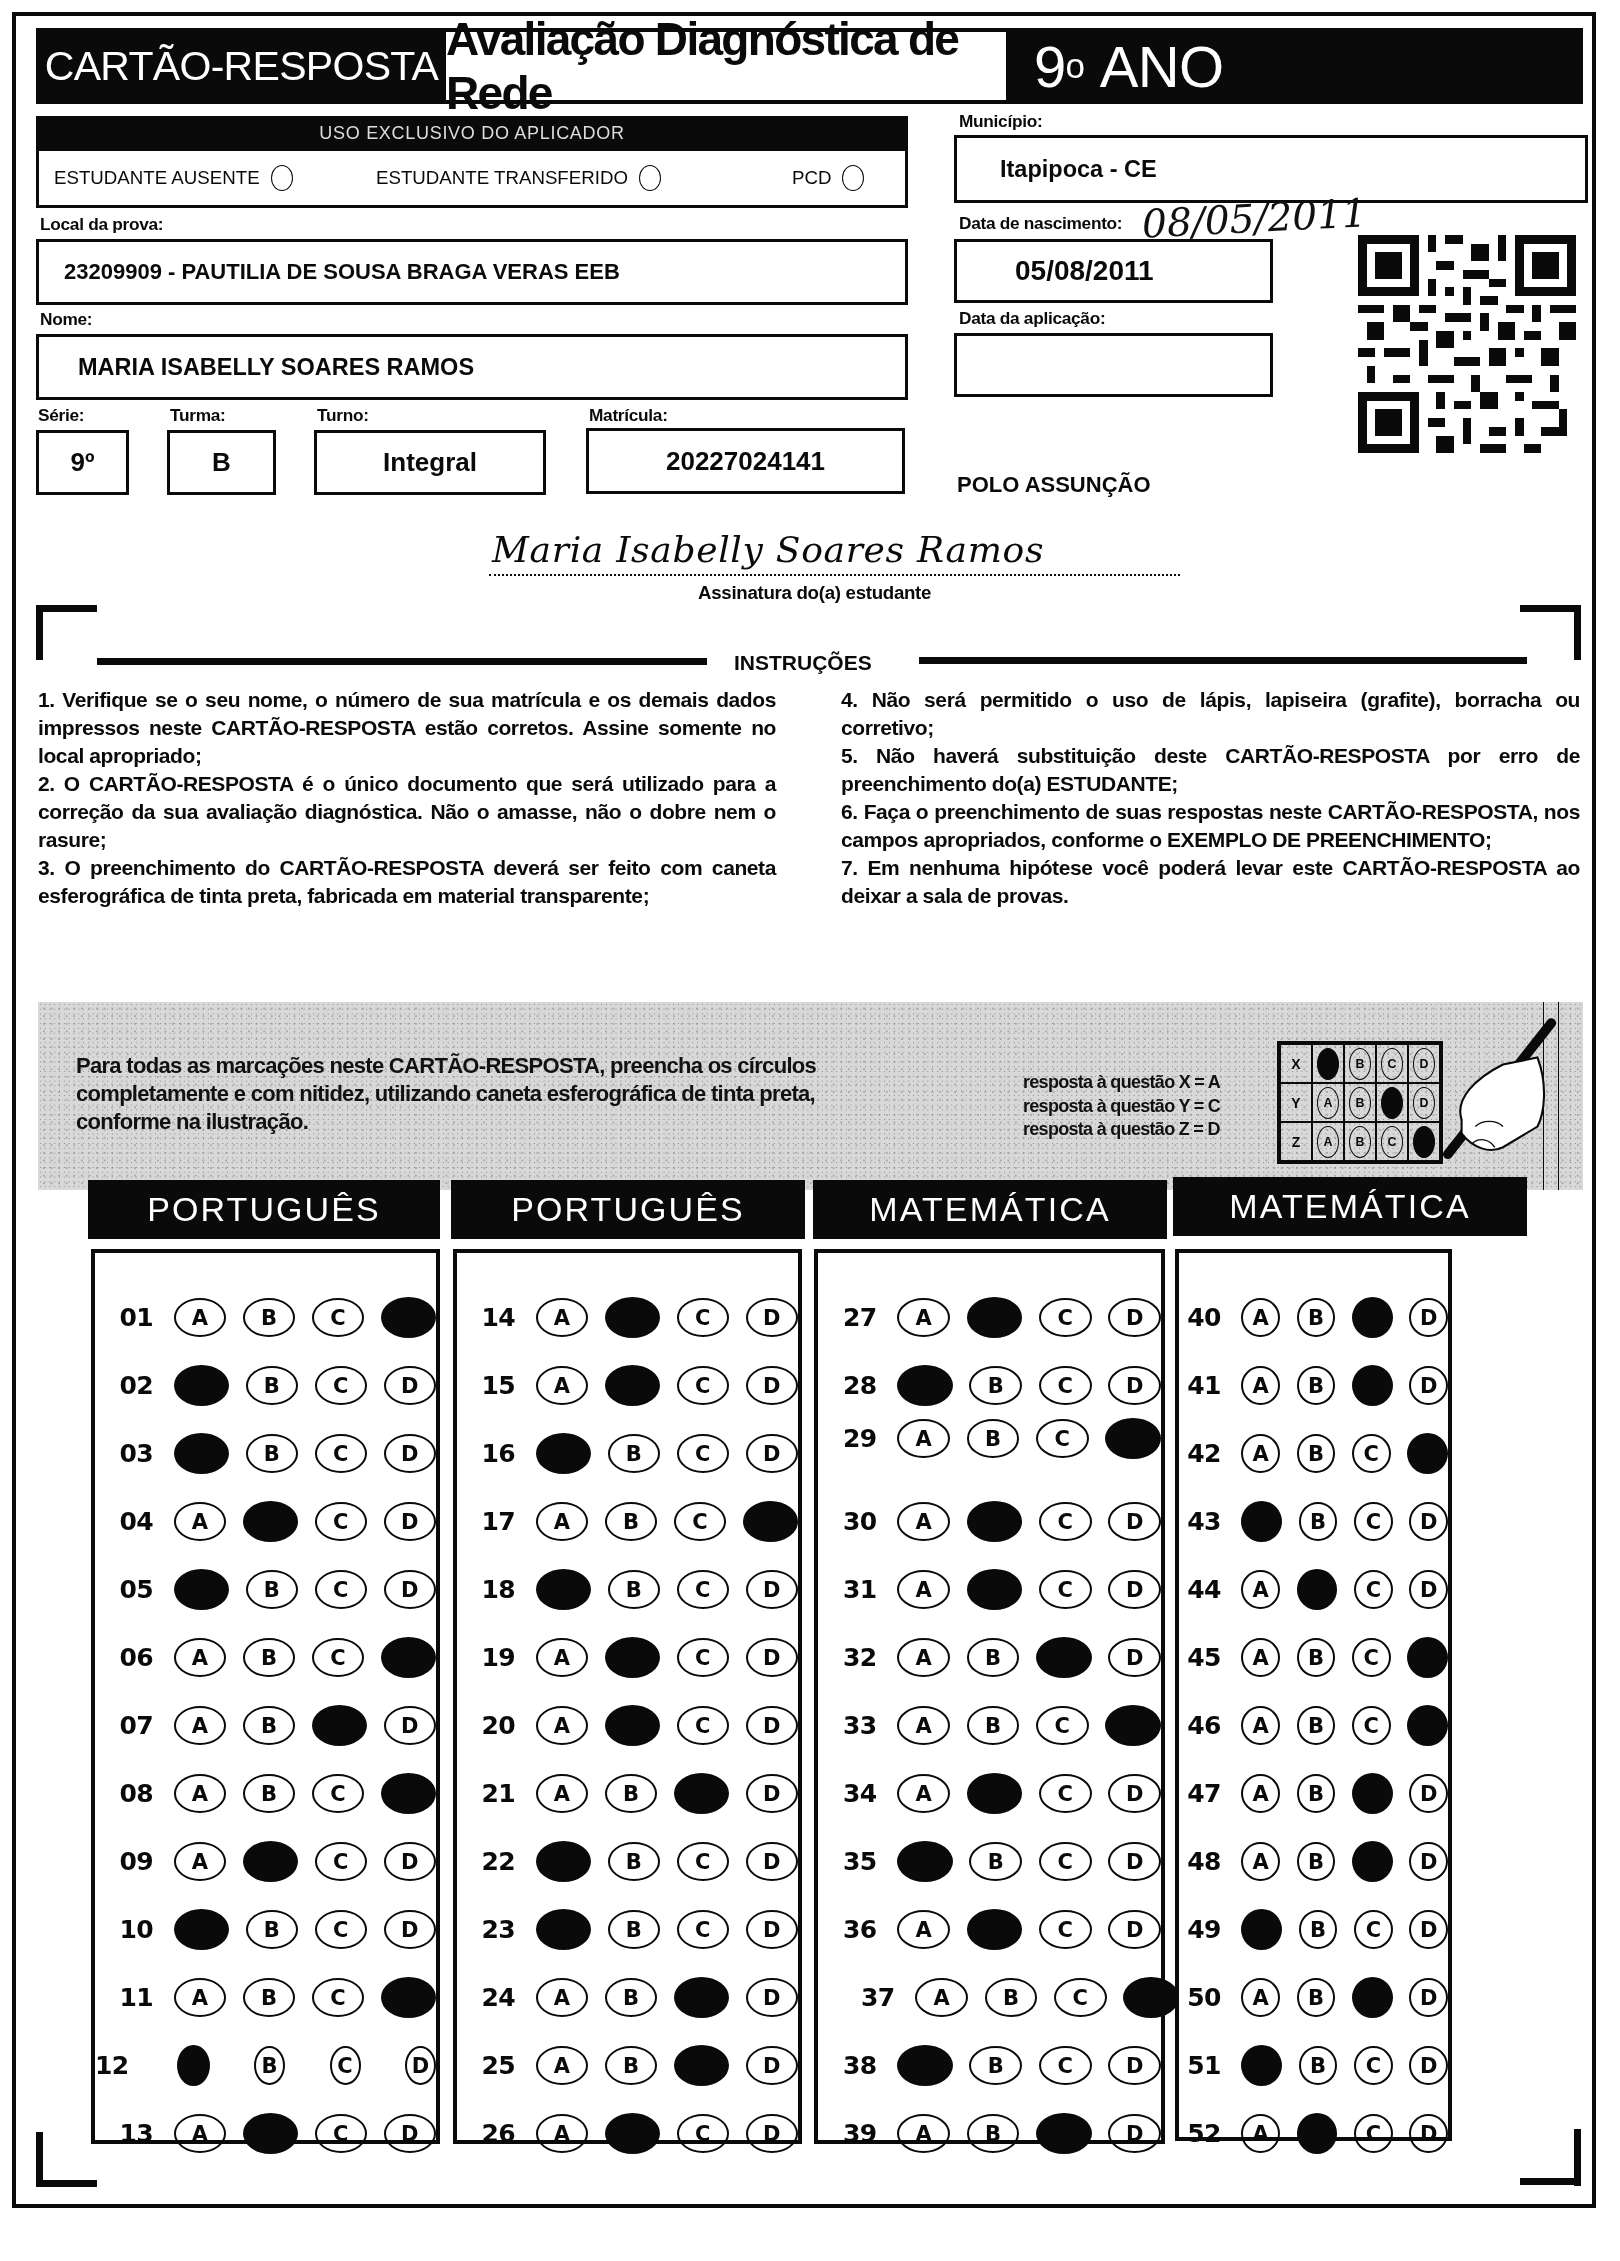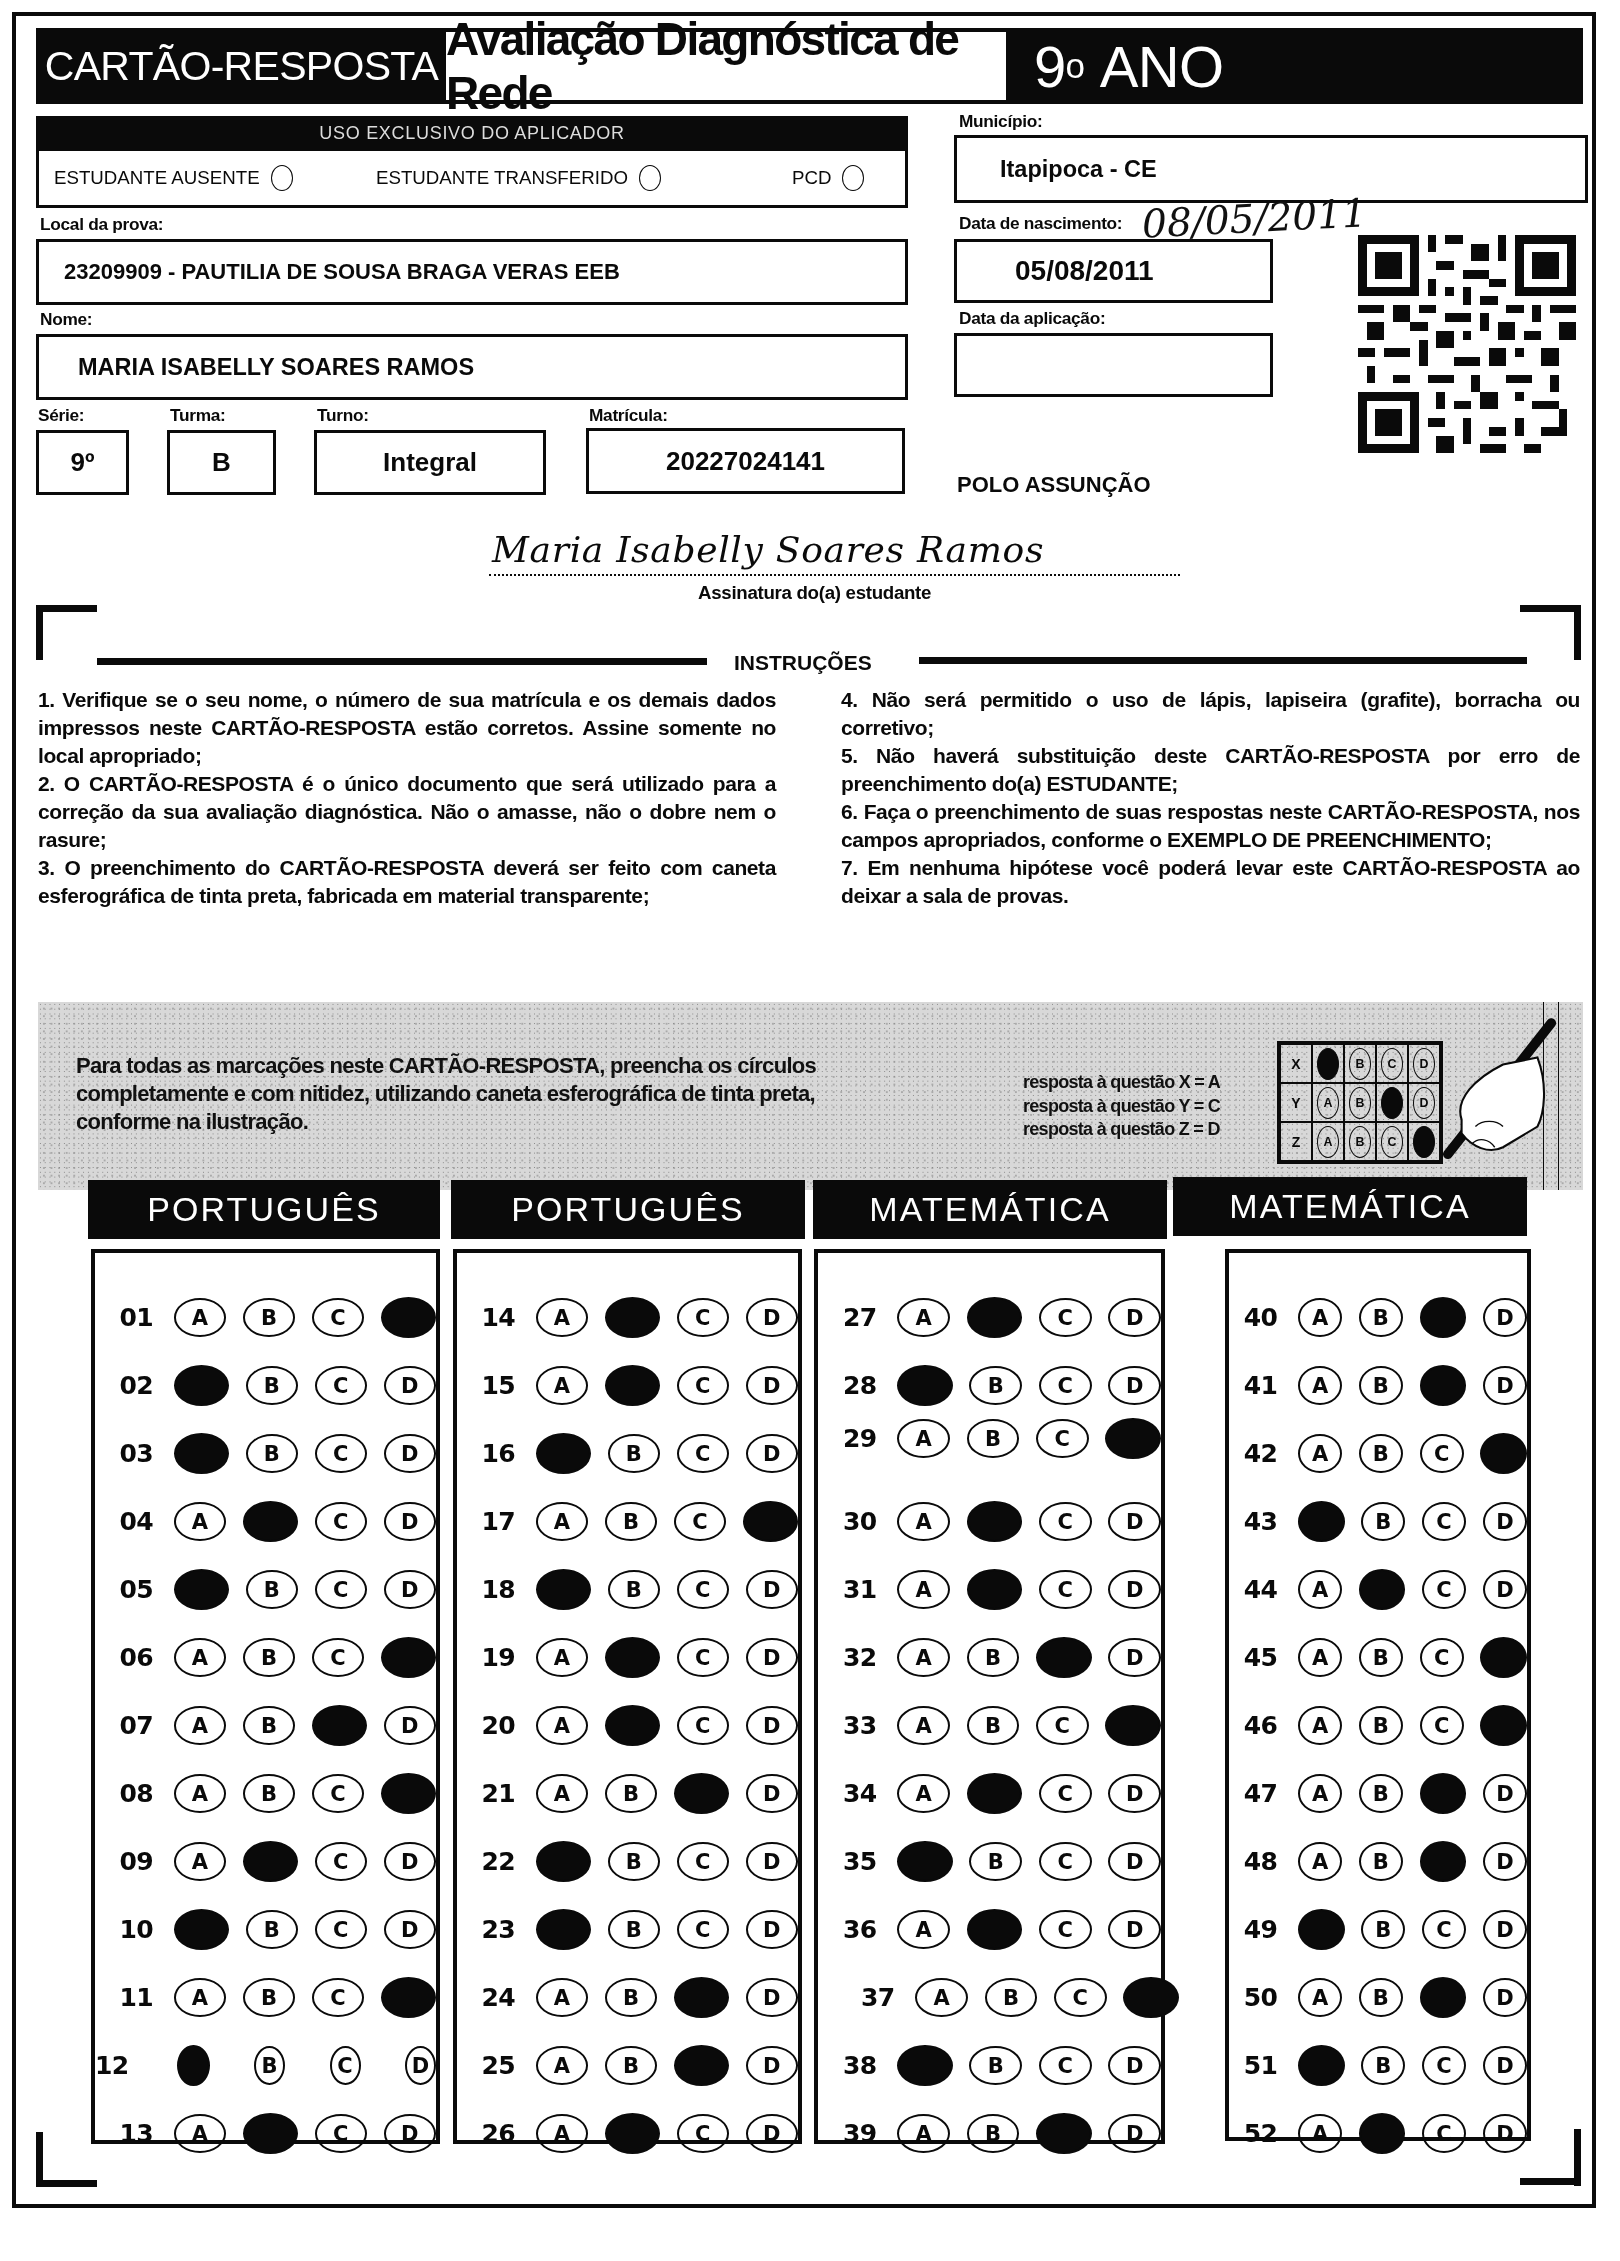--- a/index.html
+++ b/index.html
@@ -584,21 +584,21 @@
         <span class="qnum">39</span>
         <span class="bubble">A</span>
         <span class="bubble">B</span>
         <span class="bubble filled"></span>
         <span class="bubble">D</span>
       </div>
     </div>
     <div class="abs subj-head" style="left: 1173px; top: 1177px; width: 354px;">
       <span>MATEMÁTICA</span>
     </div>
-    <div class="abs subj-box" style="left: 1225px; top: 1249px; width: 306px; height: 892px;">
+    <div class="abs subj-box" style="left: 1175px; top: 1249px; width: 277px; height: 892px;">
       <div class="row" style="top: 35px;">
         <span class="qnum">40</span>
         <span class="bubble">A</span>
         <span class="bubble">B</span>
         <span class="bubble filled"></span>
         <span class="bubble">D</span>
       </div>
       <div class="row" style="top: 103px;">
         <span class="qnum">41</span>
         <span class="bubble">A</span>

